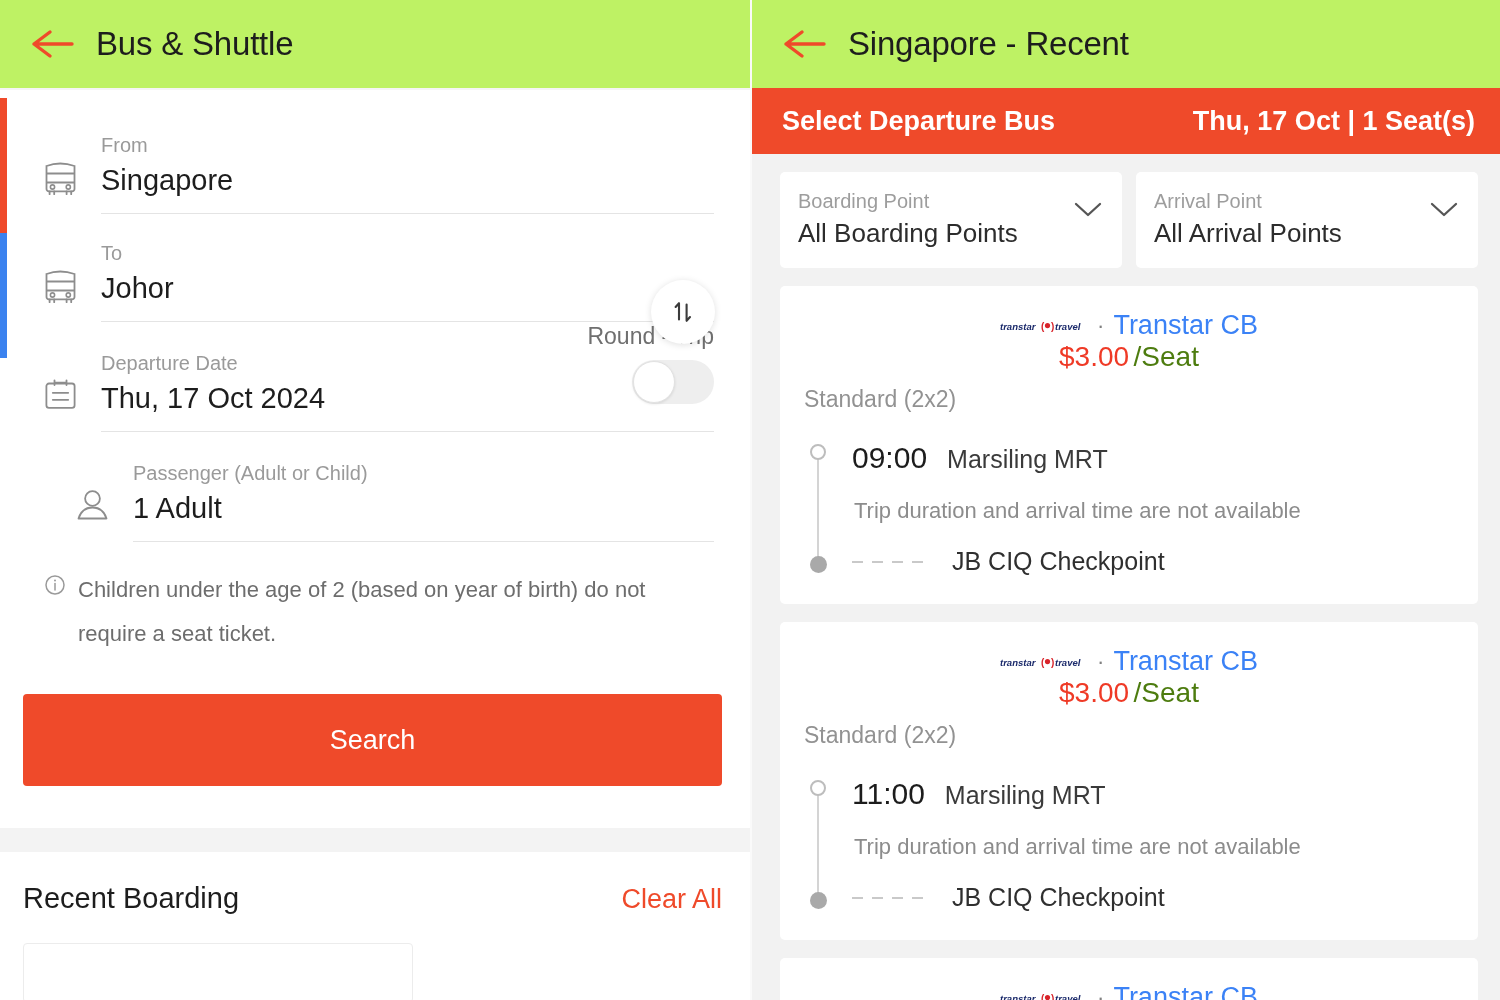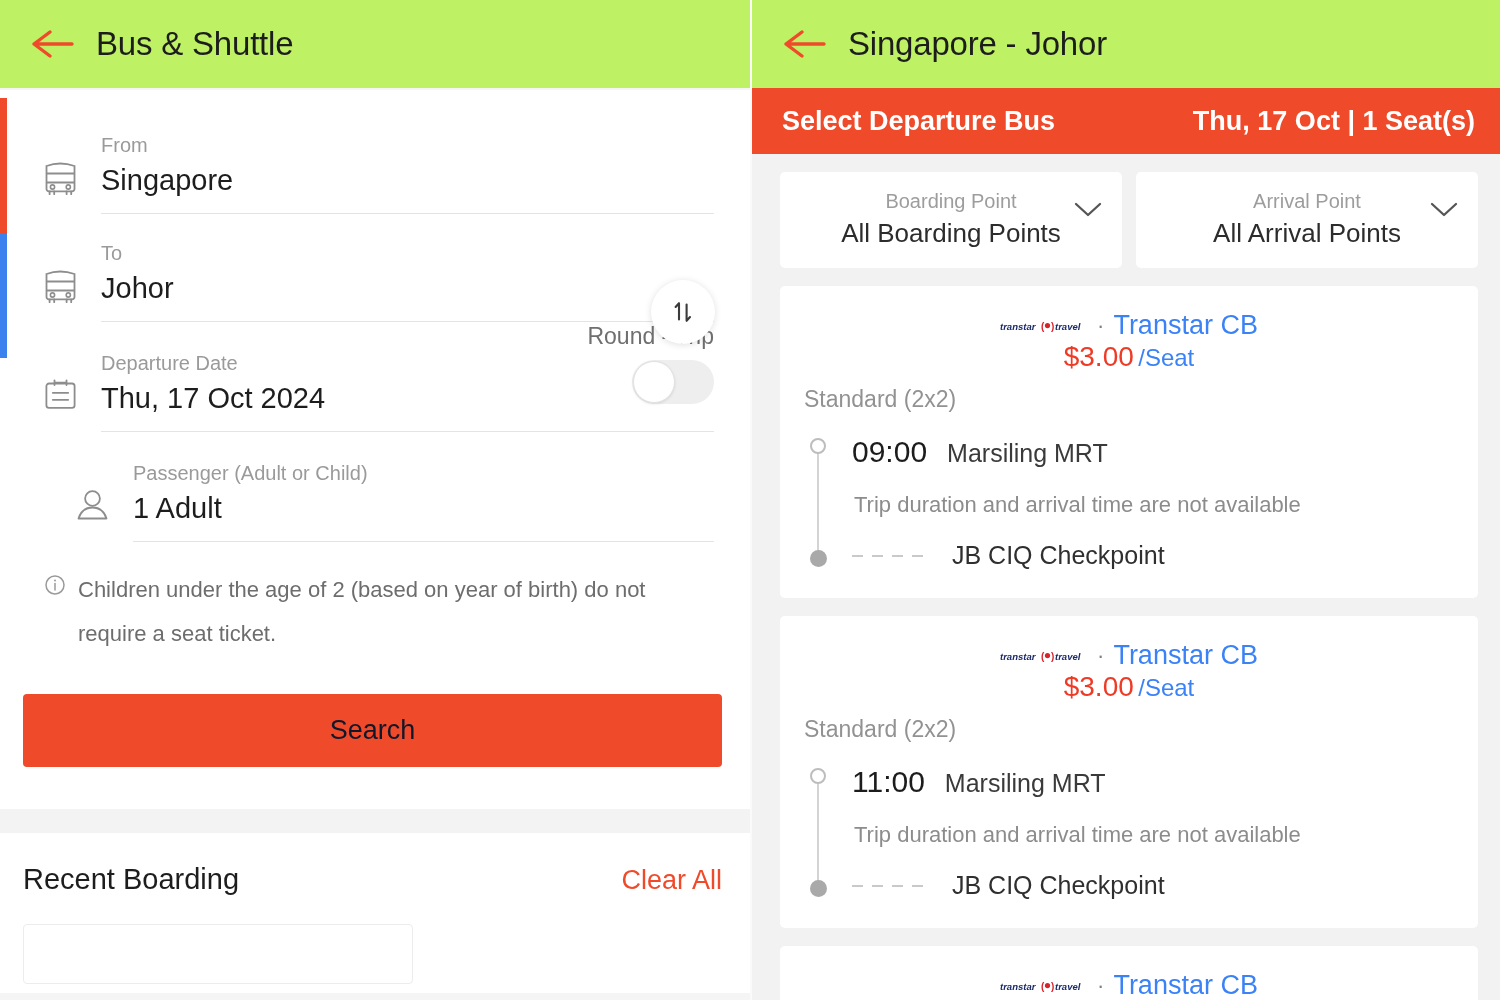--- a/index.html
+++ b/index.html
@@ -159,25 +159,25 @@
   .note-text {
     font-size: 22px;
     color: #6d6d6d;
     line-height: 44px;
   }
 
   
   .search-btn {
     display: block;
     margin: 38px 28px 0 23px;
-    height: 73px;
+    height: 92px;
     background: #ef4a2a;
     border: none;
     border-radius: 4px;
-    color: #0f172a;
+    color: #ffffff;
     font-size: 27px;
     font-family: "Liberation Sans", sans-serif;
     cursor: pointer;
     width: calc(100% - 51px);
   }
 
   .gap-strip { height: 24px; background: #f3f3f3; }
 
   .recent-block {
     background: #ffffff;
@@ -226,21 +226,20 @@
     padding: 18px 22px 0 28px;
   }
   .filter-box {
     flex: 1 1 0;
     background: #ffffff;
     border-radius: 5px;
     padding: 17px 18px 18px 18px;
     position: relative;
     cursor: pointer;
     min-width: 0;
-    text-align: center;
   }
   .filter-label {
     font-size: 20px;
     color: #9d9d9d;
     line-height: 24px;
   }
   .filter-value {
     font-size: 26px;
     color: #2c2c2c;
     line-height: 34px;
@@ -271,31 +270,31 @@
   }
   .op-left { display: flex; align-items: center; gap: 9px; min-width:0; }
   .op-logo {
     height: 14px;
     display: block;
   }
   .op-dot { color: #808080; font-size: 22px; line-height: 1; }
   .op-name { font-size: 27px; color: #3b82f6; white-space: nowrap; }
   .price-wrap { white-space: nowrap; }
   .price { font-size: 28px; color: #ef3a26; font-weight: 400; }
-  .per-seat { font-size: 24px; color: #3b82f6; }
+  .per-seat { font-size: 28px; color: #4d7c0f; }
 
   .bus-class {
     font-size: 23px;
     color: #929292;
     margin-top: 13px;
   }
 
   .timeline {
     display: flex;
-    margin-top: 22px;
+    margin-top: 28px;
     padding-left: 4px;
   }
   .tl-rail {
     width: 22px;
     flex: 0 0 22px;
     position: relative;
   }
   .tl-line {
     position: absolute;
     left: 9px; top: 10px; bottom: 10px;
@@ -465,21 +464,21 @@
   </div>
 
   <div class="panel-right">
 
     <div class="appbar">
       <span class="back-arrow">
         <svg width="46" height="34" viewBox="0 0 46 34">
           <path d="M4 17 L20 5 M4 17 L20 29 M4 17 L42 17" fill="none" stroke="#EF4A2A" stroke-width="3.4" stroke-linecap="round" stroke-linejoin="round"></path>
         </svg>
       </span>
-      <span class="appbar-title">Singapore - Johor</span>
+      <span class="appbar-title">Singapore - Recent</span>
     </div>
 
     <div class="orange-bar">
       <span class="orange-bar-left">Select Departure Bus</span>
       <span class="orange-bar-right">Thu, 17 Oct | 1 Seat(s)</span>
     </div>
 
     <div class="filters">
       <div class="filter-box">
         <div class="filter-label">Boarding Point</div>

